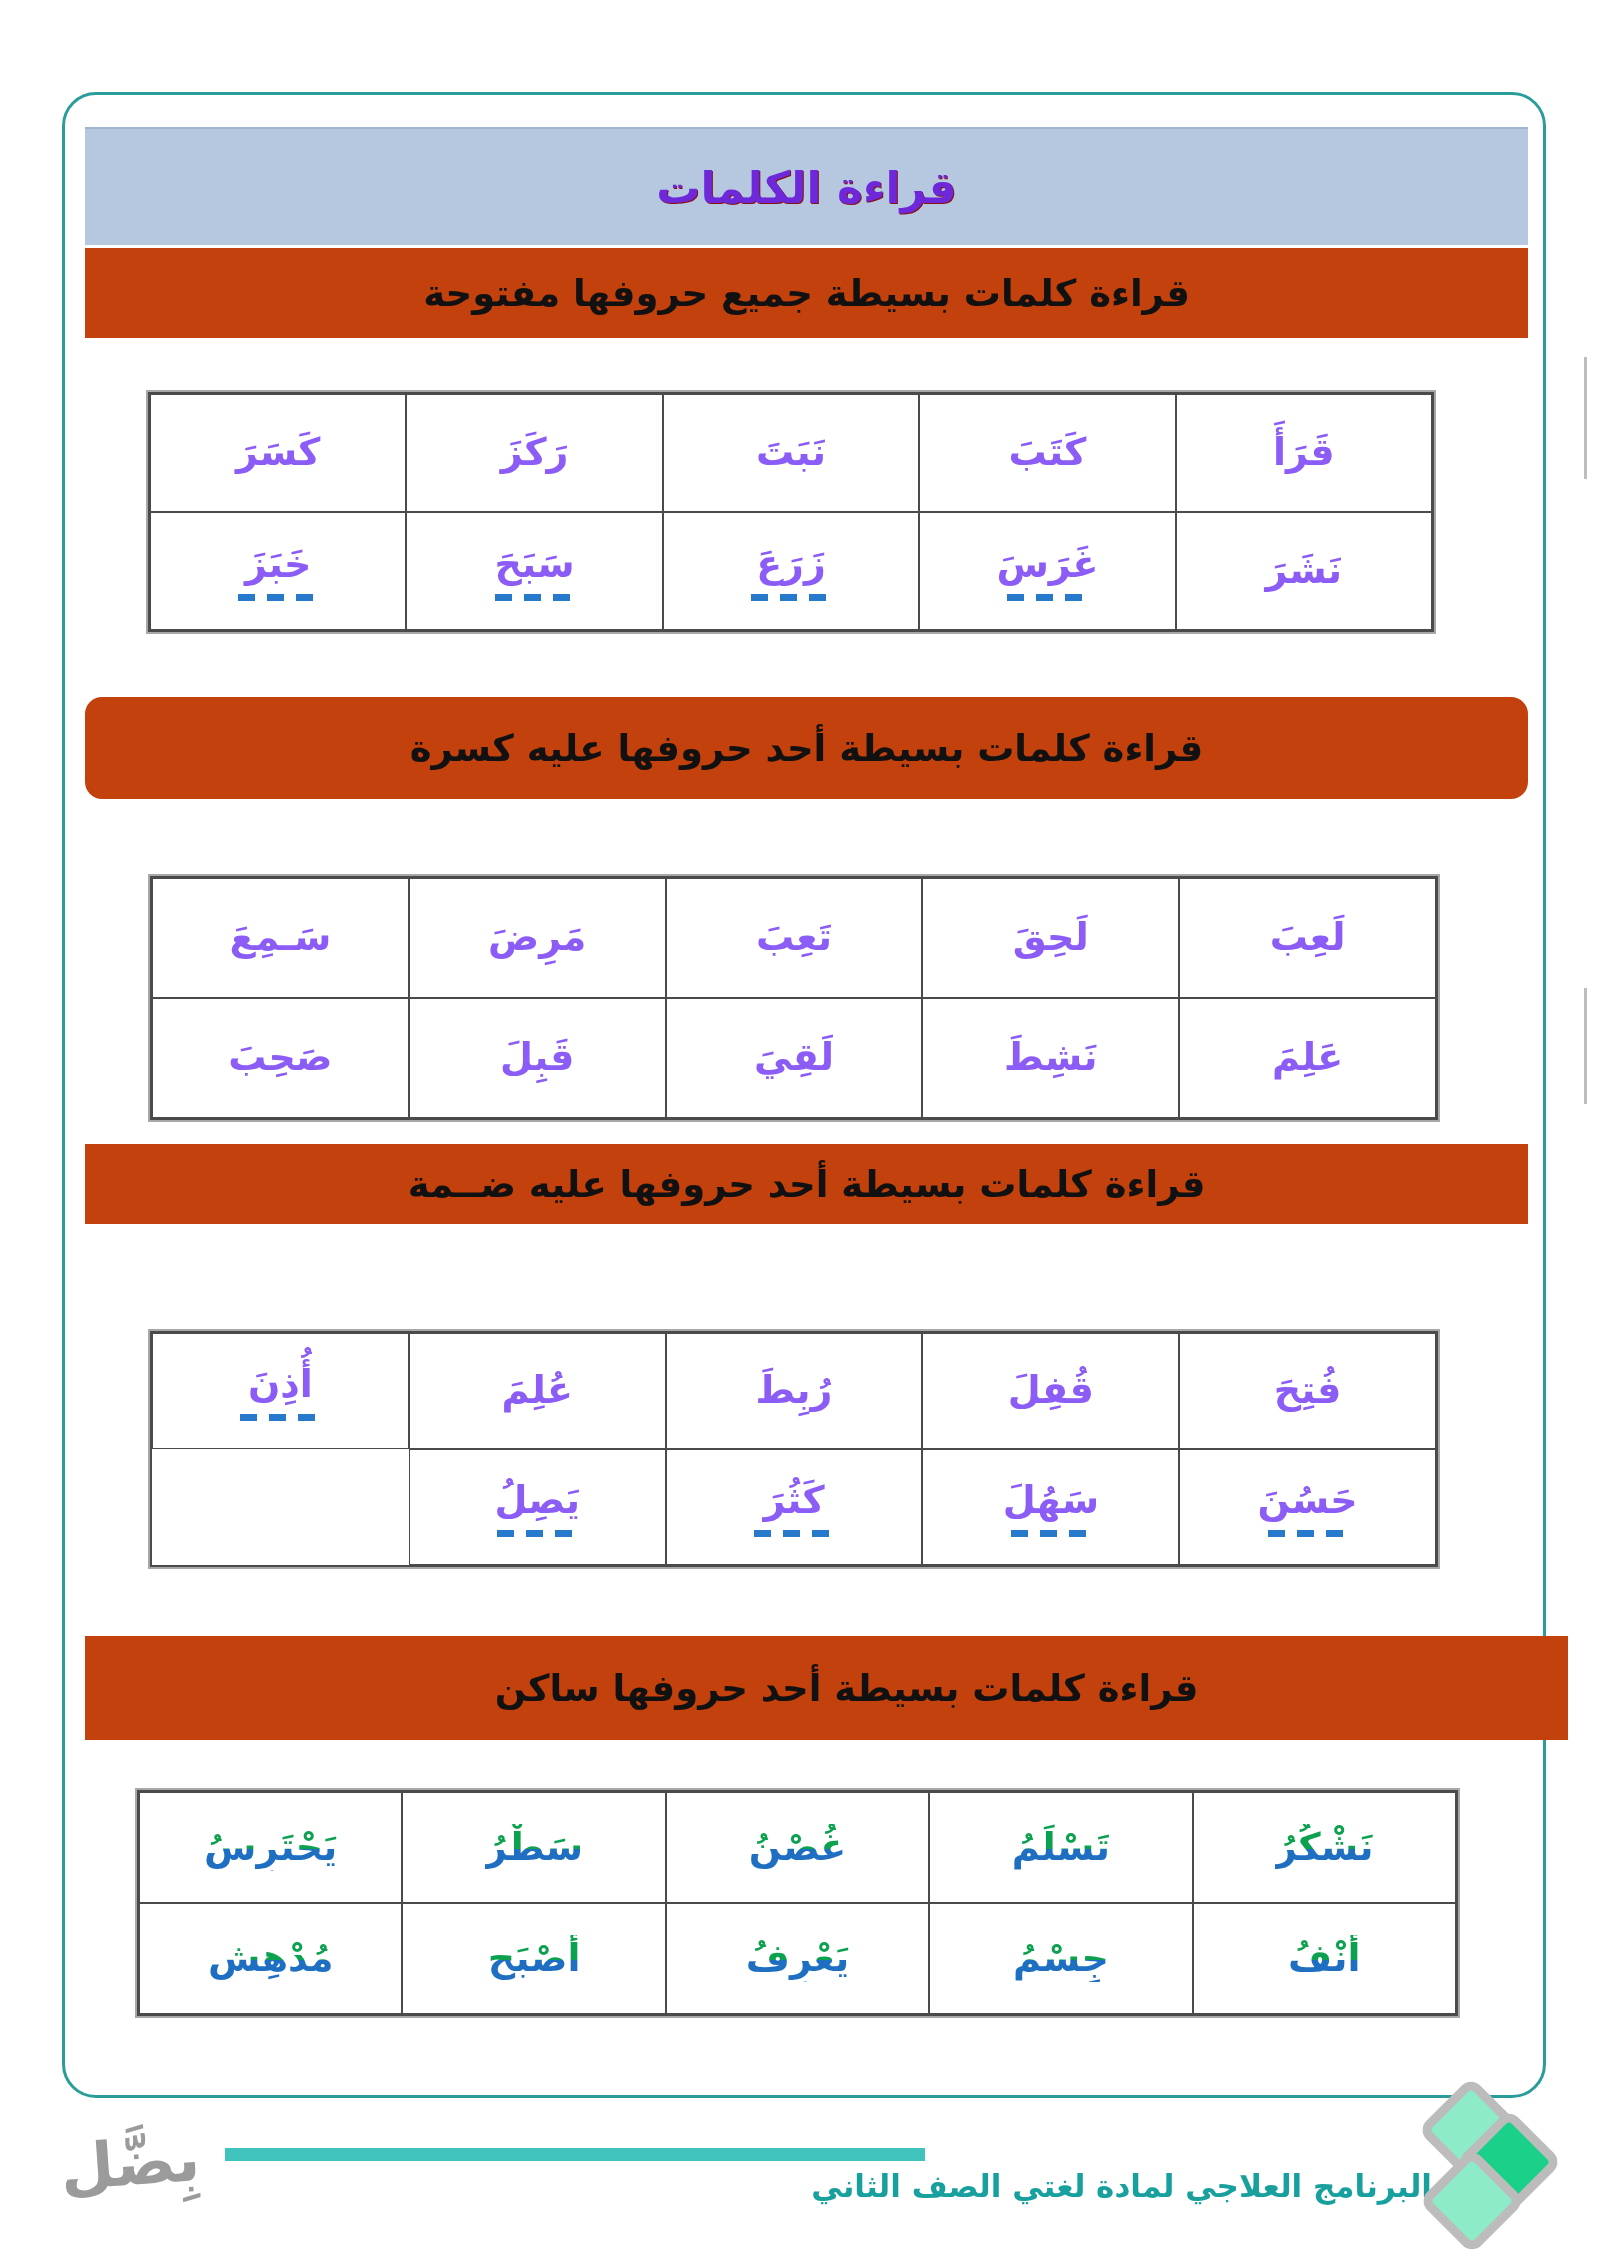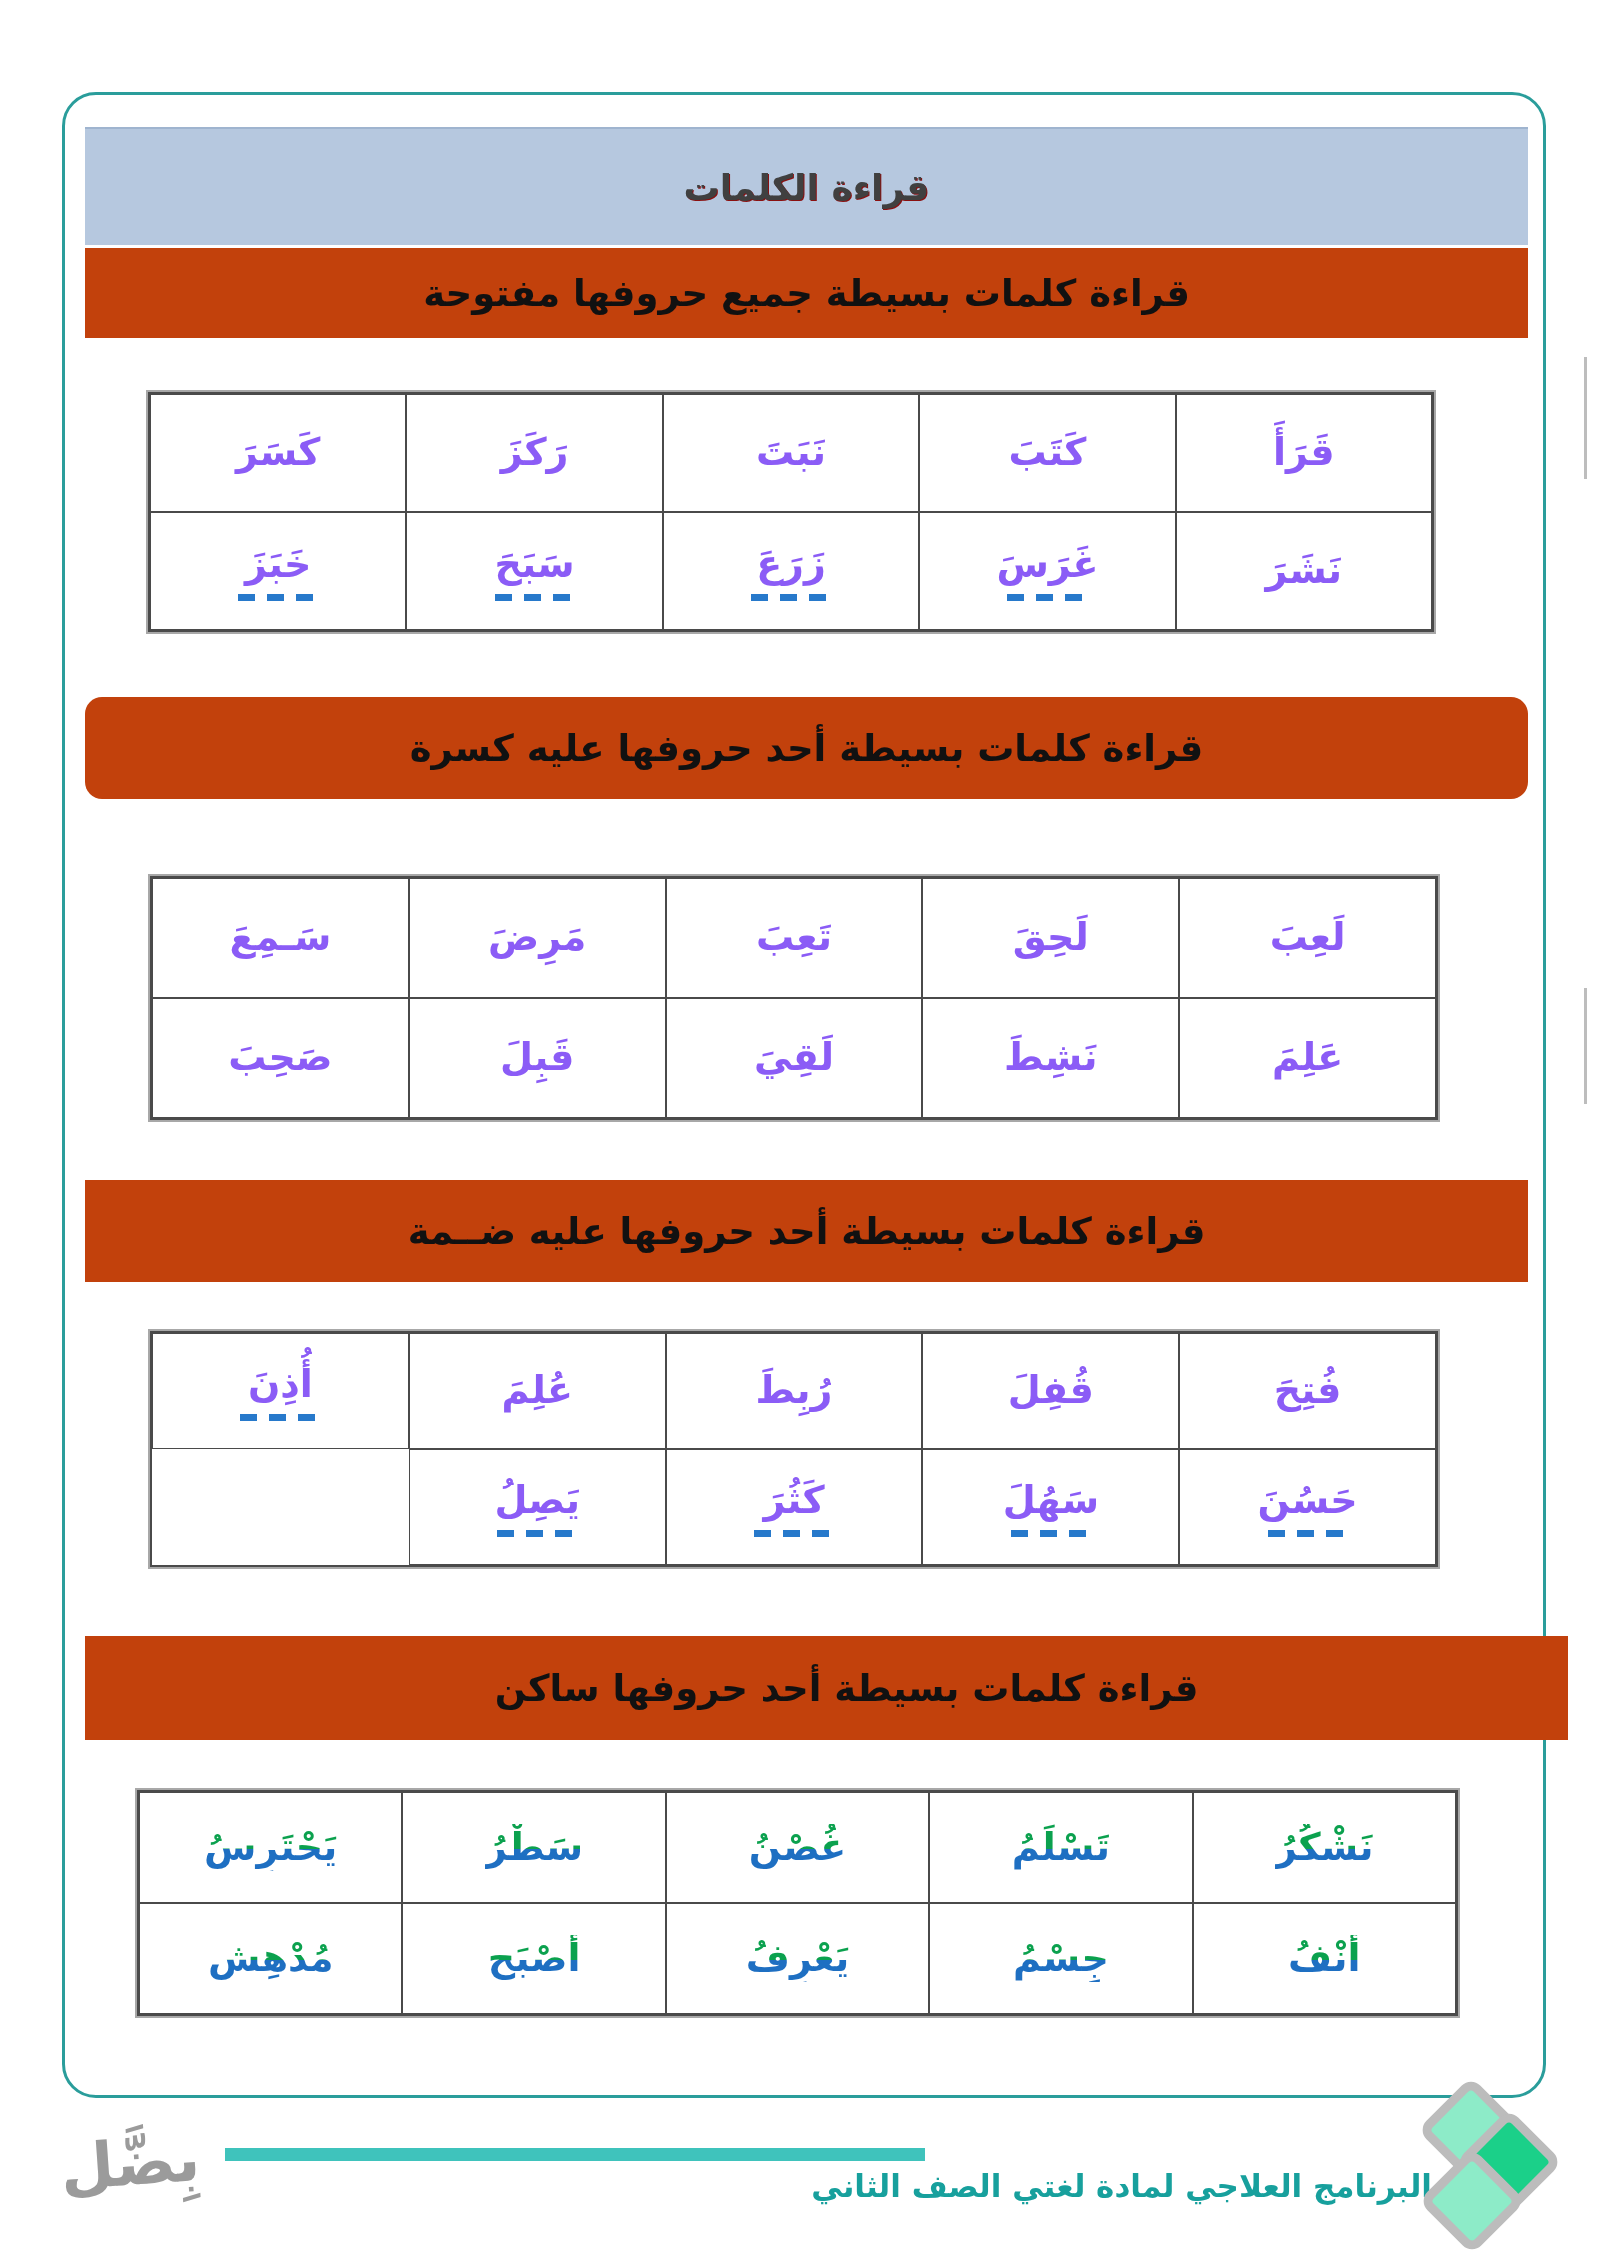--- a/index.html
+++ b/index.html
@@ -20,28 +20,28 @@
     position:absolute;left:85px;width:1443px;
     display:flex;align-items:center;justify-content:center;
     text-align:center;
   }
   .title-banner{
     top:127px;height:116px;
     background:#b6c8df;
     border-top:2px solid #9fb4cf;
   }
   .title-banner .t{
-    color:#404040;font-size:36px;font-weight:bold;
+    color:#6d28d9;font-size:44px;font-weight:bold;
     text-shadow:1px 1px 0 #8a1010;
   }
   .section-banner{background:#c2410c;}
   .section-banner .t{color:#111;font-size:37px;font-weight:bold;}
   .s1{top:248px;height:90px;}
   .s2{top:697px;height:102px;border-radius:17px;}
-  .s3{top:1180px;height:102px;}
+  .s3{top:1144px;height:80px;}
   .s4{top:1636px;height:104px;padding-left:40px;}
 
   .word-table{
     position:absolute;direction:rtl;
     display:grid;grid-template-columns:repeat(5,1fr);
     border:2px solid #4a4a4a;
     outline:2px solid #a8a8a8;
     background:#fff;
   }
   .t1{left:148px;top:392px;width:1282px;grid-auto-rows:118px;}

